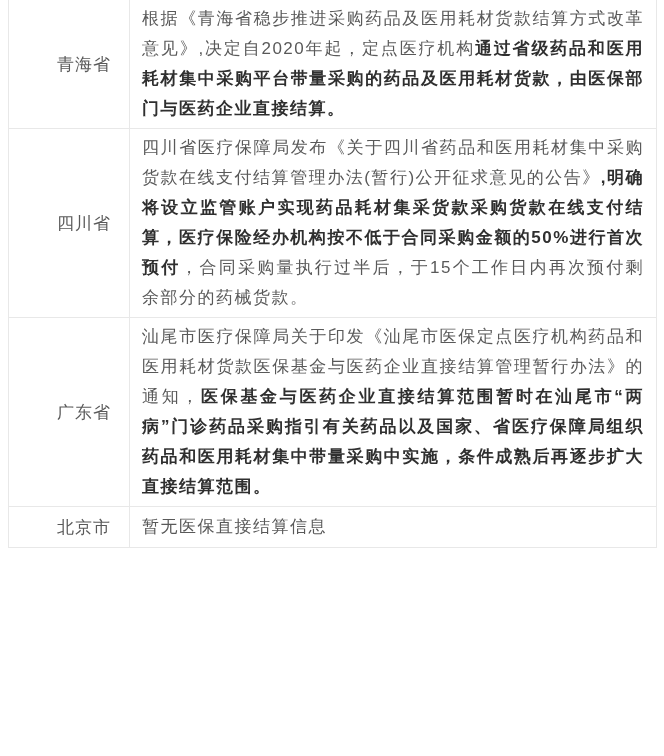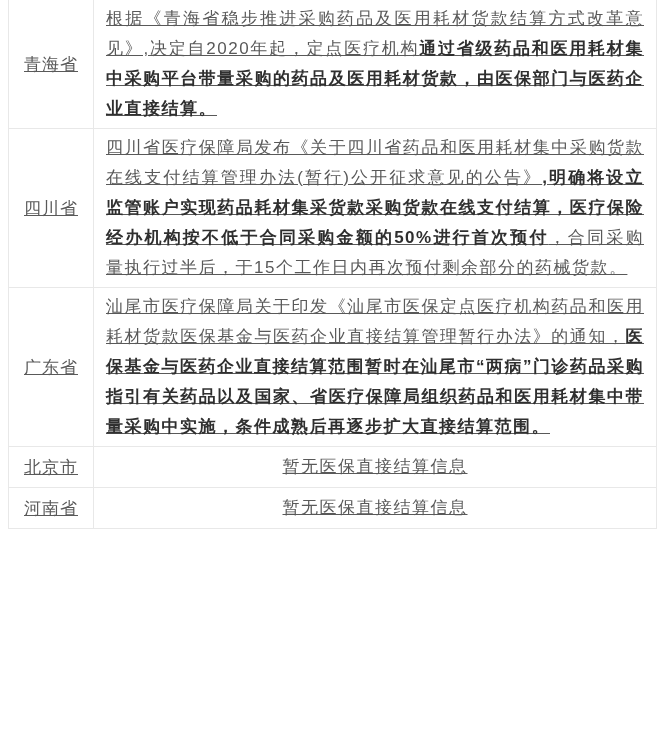--- a/index.html
+++ b/index.html
@@ -16,48 +16,47 @@
     width: 664px;
     padding: 0 7px 8px 8px;
   }
   table.settlement {
     border-collapse: collapse;
     width: 649px;
     table-layout: fixed;
   }
   table.settlement td {
     border: 1px solid var(--border-color, #e8e8e8);
-    text-decoration: underline;
   }
   
   table.settlement tr:first-child td {
     border-top: none;
   }
   td.province {
     width: 84px;
-    text-align: center;
+    text-align: right;
     vertical-align: middle;
     color: var(--text-color, #595959);
     font-size: 17px;
     letter-spacing: 1px;
-    padding: 4px 0;
+    padding: 4px 18px;
   }
   td.content {
     color: var(--text-color, #595959);
     font-size: 17px;
     line-height: 30px;
     letter-spacing: 1.5px;
     text-align: justify;
     text-justify: inter-ideograph;
     vertical-align: middle;
     padding: 4px 12px;
     word-break: break-all;
   }
   td.content.empty {
-    text-align: center;
+    text-align: left;
     height: 40px;
     padding: 0 12px;
   }
   td.content strong {
     font-weight: bold;
     color: var(--bold-text-color, #2f2f2f);
   }
 </style>
 </head>
 <body style="background: rgb(255, 255, 255);">
@@ -74,19 +73,15 @@
           <td class="content"><span>四川省医疗保障局发布《关于四川省药品和医用耗材集中采购货款在线支付结算管理办法(暂行)公开征求意见的公告》</span><strong>,明确将设立监管账户实现药品耗材集采货款采购货款在线支付结算，医疗保险经办机构按不低于合同采购金额的50%进行首次预付</strong><span>，合同采购量执行过半后，于15个工作日内再次预付剩余部分的药械货款。</span></td>
         </tr>
         <tr>
           <td class="province">广东省</td>
           <td class="content"><span>汕尾市医疗保障局关于印发《汕尾市医保定点医疗机构药品和医用耗材货款医保基金与医药企业直接结算管理暂行办法》的通知，</span><strong>医保基金与医药企业直接结算范围暂时在汕尾市“两病”门诊药品采购指引有关药品以及国家、省医疗保障局组织药品和医用耗材集中带量采购中实施，条件成熟后再逐步扩大直接结算范围。</strong></td>
         </tr>
         <tr>
           <td class="province">北京市</td>
           <td class="content empty">暂无医保直接结算信息</td>
         </tr>
-        <tr>
-          <td class="province">河南省</td>
-          <td class="content empty">暂无医保直接结算信息</td>
-        </tr>
       </tbody>
   </table>
 </div>
 
 </body></html>

